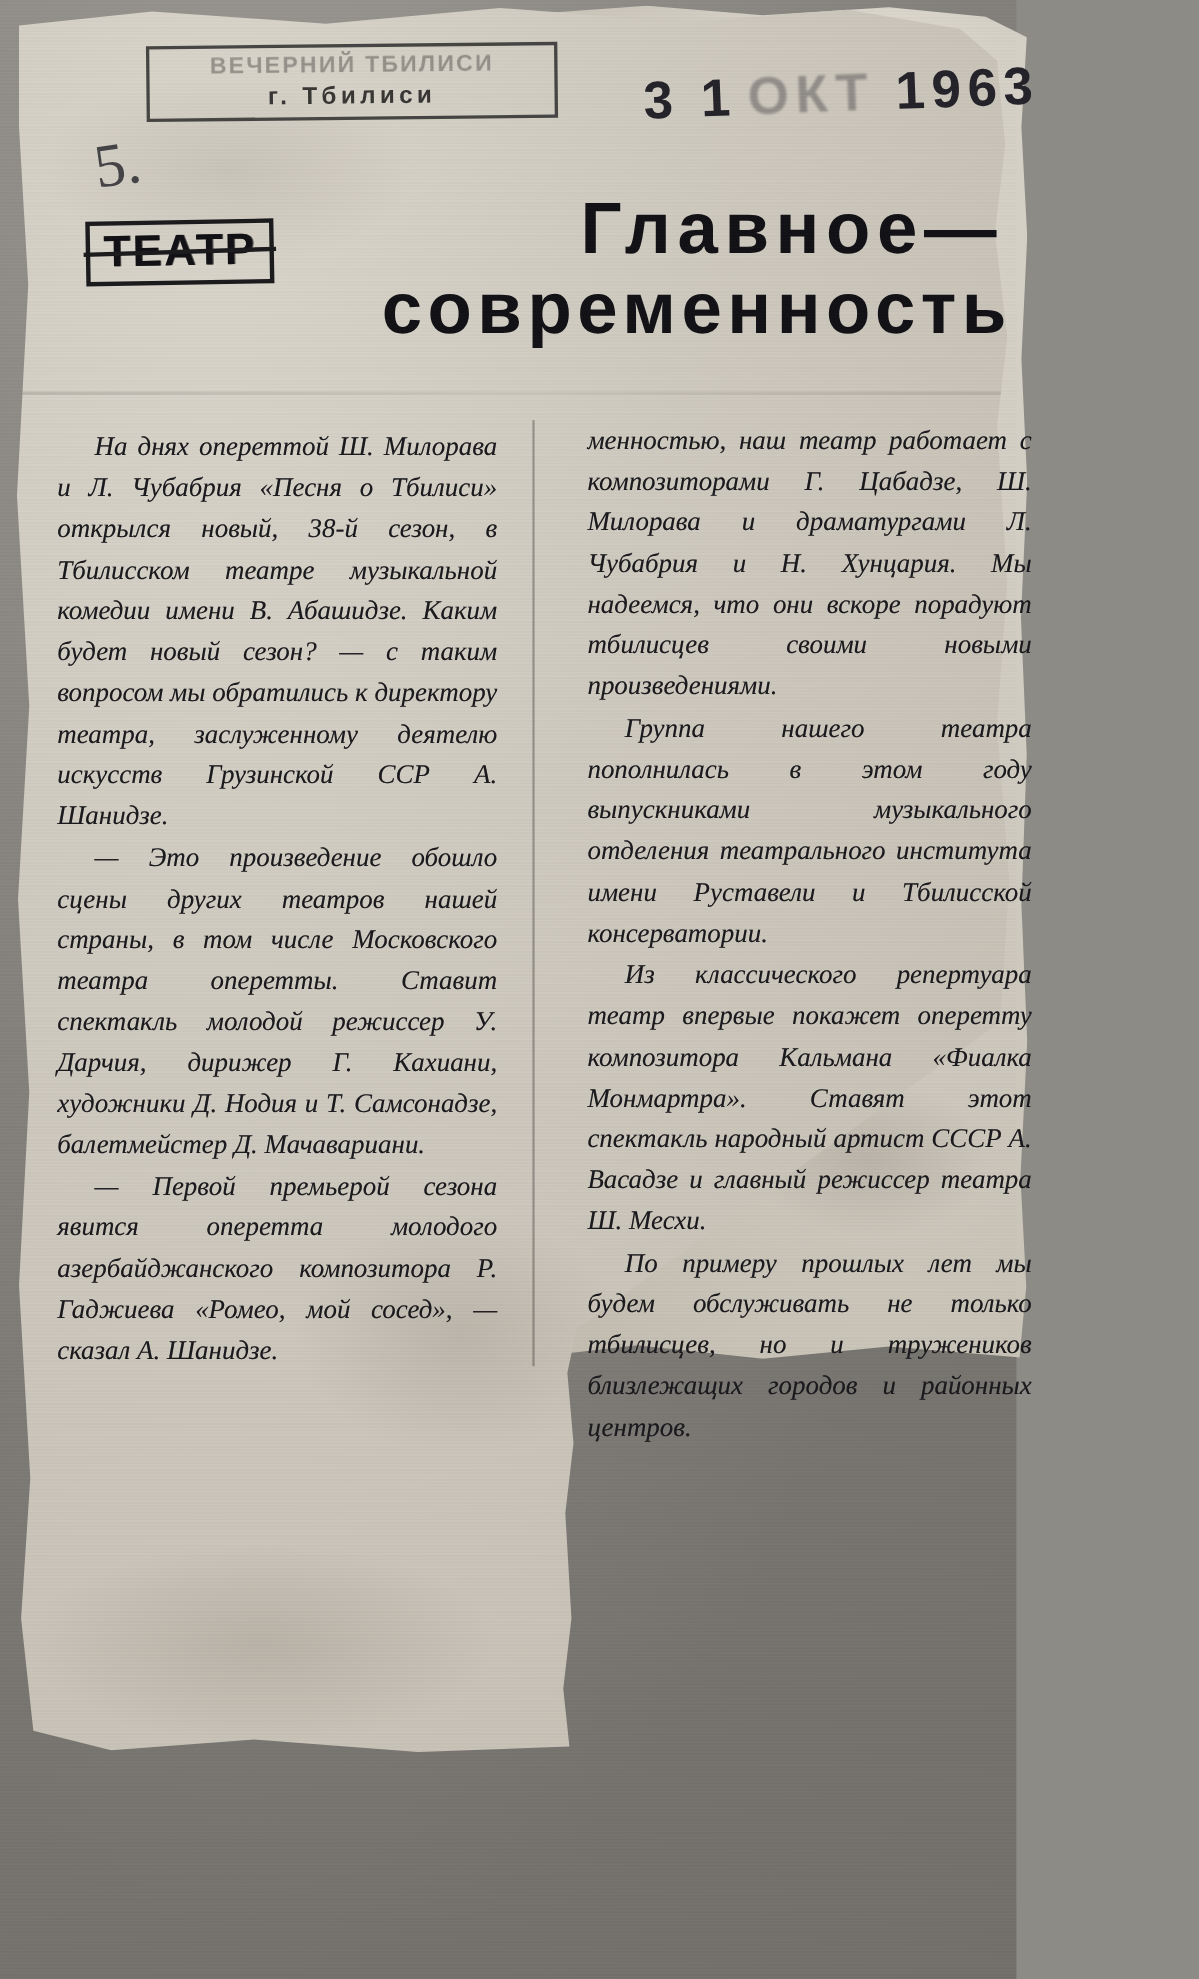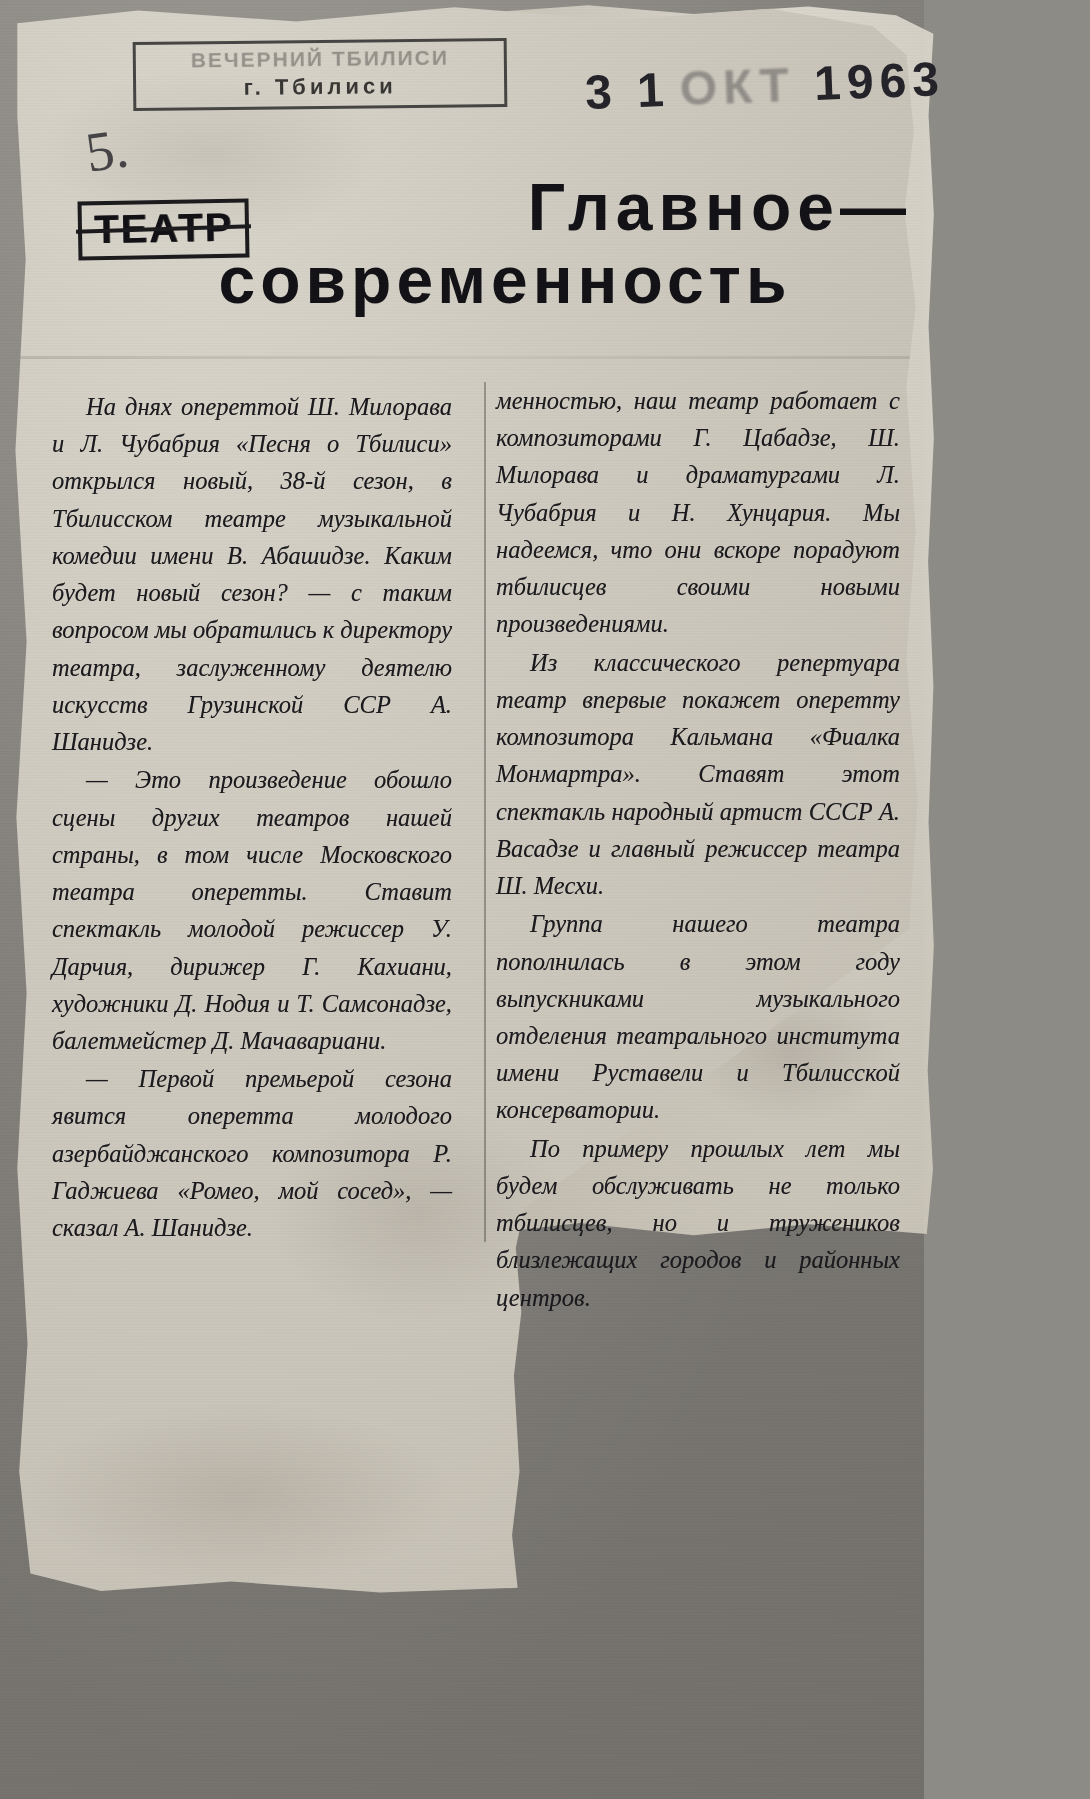--- a/index.html
+++ b/index.html
@@ -182,21 +182,20 @@
   }
   #headline .l1 {
     display: block;
     padding-right: 8px;
     letter-spacing: 6px;
   }
   #headline .l2 {
     display: block;
     margin-top: 8px;
     letter-spacing: 5px;
-    text-align: center;
     padding-left: 30px;
   }
 
   
   .col {
     position: absolute;
     font-family: "Liberation Serif", serif;
     font-size: 24.5px;
     line-height: 1.52;
     text-align: justify;
@@ -209,21 +208,21 @@
     text-indent: 34px;
   }
   .col p.noindent { text-indent: 0; }
 
   #col-left {
     left: 52px;
     top: 388px;
     width: 400px;
   }
   #col-right {
-    left: 496px;
+    left: 534px;
     top: 382px;
     width: 404px;
   }
 
   
   #col-rule {
     position: absolute;
     left: 484px;
     top: 382px;
     width: 2px;
@@ -275,18 +274,18 @@
   <div id="col-rule"></div>
 
   <div class="col" id="col-left">
     <p>На днях опереттой Ш. Милорава и Л. Чубабрия «Песня о Тбилиси» открылся новый, 38-й сезон, в Тбилисском театре музыкальной комедии имени В. Абашидзе. Каким будет новый сезон? — с таким вопросом мы обратились к директору театра, заслуженному деятелю искусств Грузинской ССР А. Шанидзе.</p>
     <p>— Это произведение обошло сцены других театров нашей страны, в том числе Московского театра оперетты. Ставит спектакль молодой режиссер У. Дарчия, дирижер Г. Кахиани, художники Д. Нодия и Т. Самсонадзе, балетмейстер Д. Мачавариани.</p>
     <p>— Первой премьерой сезона явится оперетта молодого азербайджанского композитора Р. Гаджиева «Ромео, мой сосед», — сказал А. Шанидзе.</p>
   </div>
 
   <div class="col" id="col-right">
     <p class="noindent">менностью, наш театр работает с композиторами Г. Цабадзе, Ш. Милорава и драматургами Л. Чубабрия и Н. Хунцария. Мы надеемся, что они вскоре порадуют тбилисцев своими новыми произведениями.</p>
+    <p>Группа нашего театра пополнилась в этом году выпускниками музыкального отделения театрального института имени Руставели и Тбилисской консерватории.</p>
     <p>Из классического репертуара театр впервые покажет оперетту композитора Кальмана «Фиалка Монмартра». Ставят этот спектакль народный артист СССР А. Васадзе и главный режиссер театра Ш. Месхи.</p>
-    <p>Группа нашего театра пополнилась в этом году выпускниками музыкального отделения театрального института имени Руставели и Тбилисской консерватории.</p>
     <p>По примеру прошлых лет мы будем обслуживать не только тбилисцев, но и тружеников близлежащих городов и районных центров.</p>
   </div>
 
 </div>
 
 </body></html>

